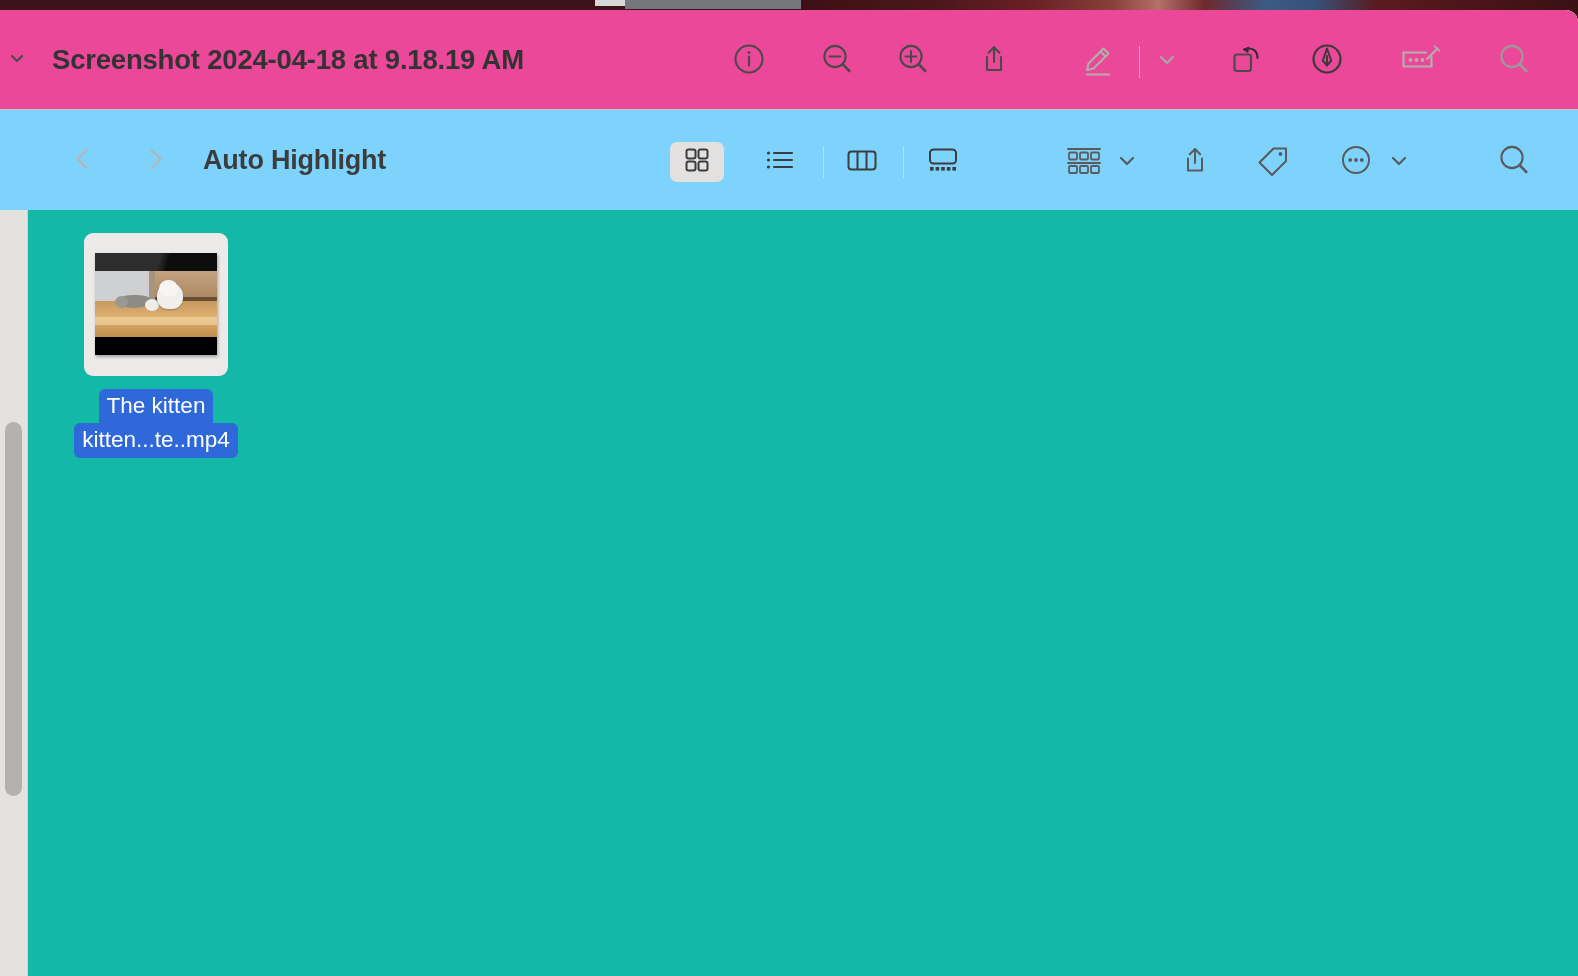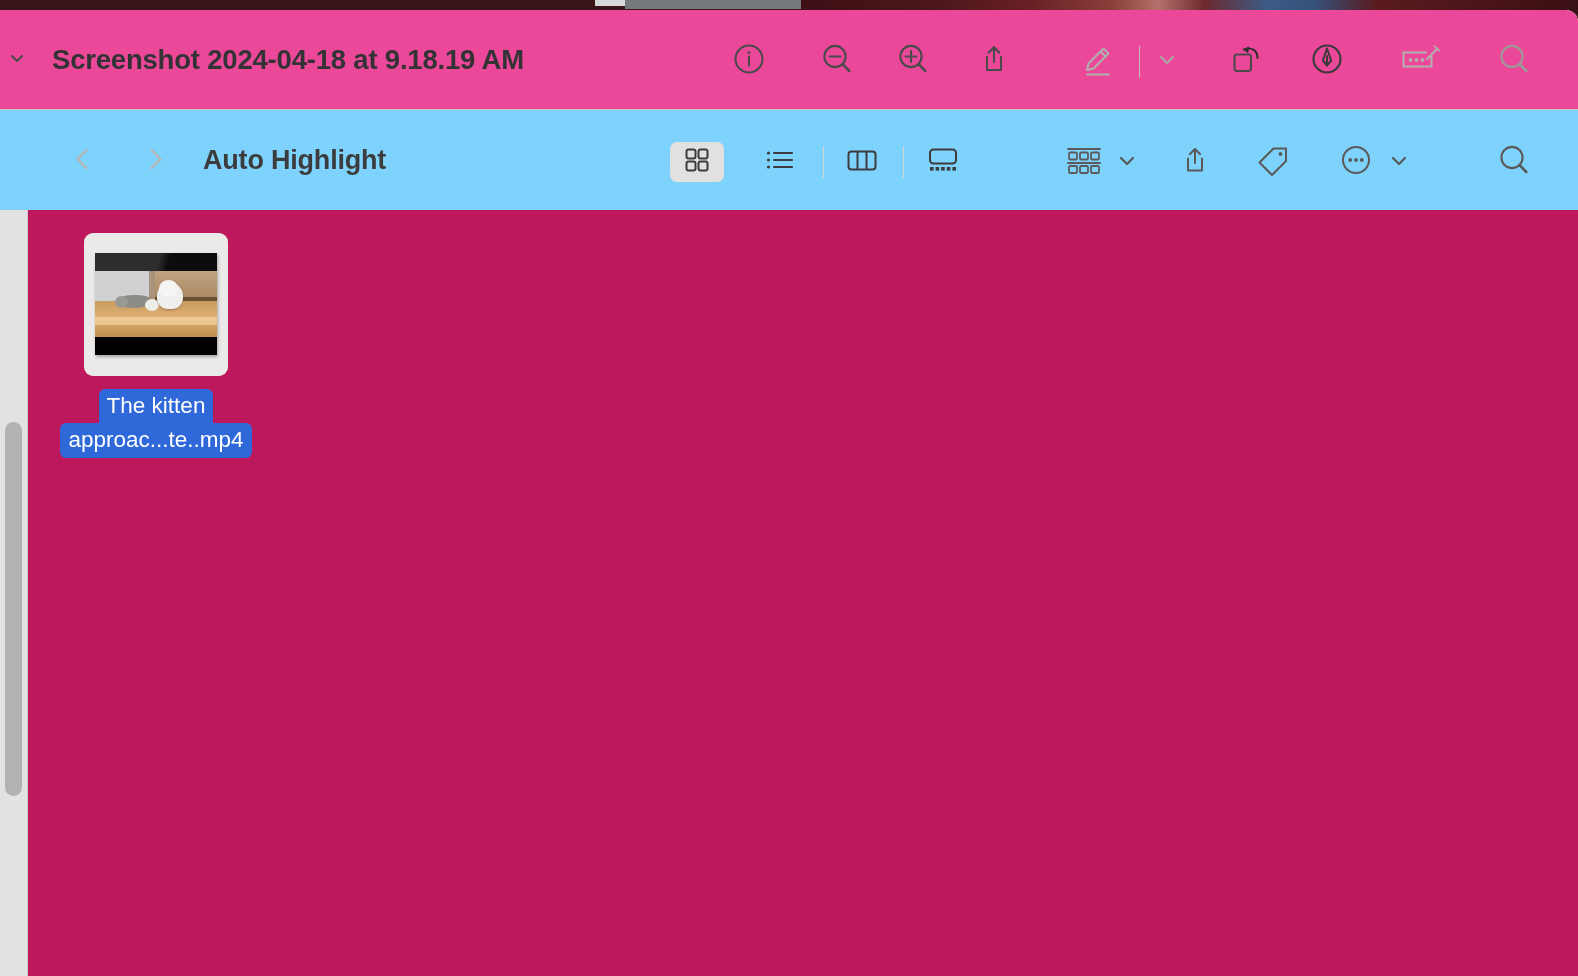--- a/index.html
+++ b/index.html
@@ -213,21 +213,21 @@
     background: #b3b2b0;
   }
 
   
   #content {
     position: absolute;
     left: 28px;
     top: 200px;
     width: 1550px;
     height: 766px;
-    background: #be185d;
+    background: #14b8a6;
   }
 
   
   #file-item {
     position: absolute;
     left: 20px;
     top: 23px;
     width: 216px;
   }
   #thumb-wrap {
@@ -678,19 +678,19 @@
 
           <div class="vid-bottomband"></div>
         </div>
       </div>
 
       <div id="file-label">
         <div class="lbl-row">
           <span class="lbl-line first">The kitten</span>
         </div>
         <div class="lbl-row">
-          <span class="lbl-line second">approac...te..mp4</span>
+          <span class="lbl-line second">kitten...te..mp4</span>
         </div>
       </div>
 
     </div>
   </div>
 </div>
 
 </body></html>

